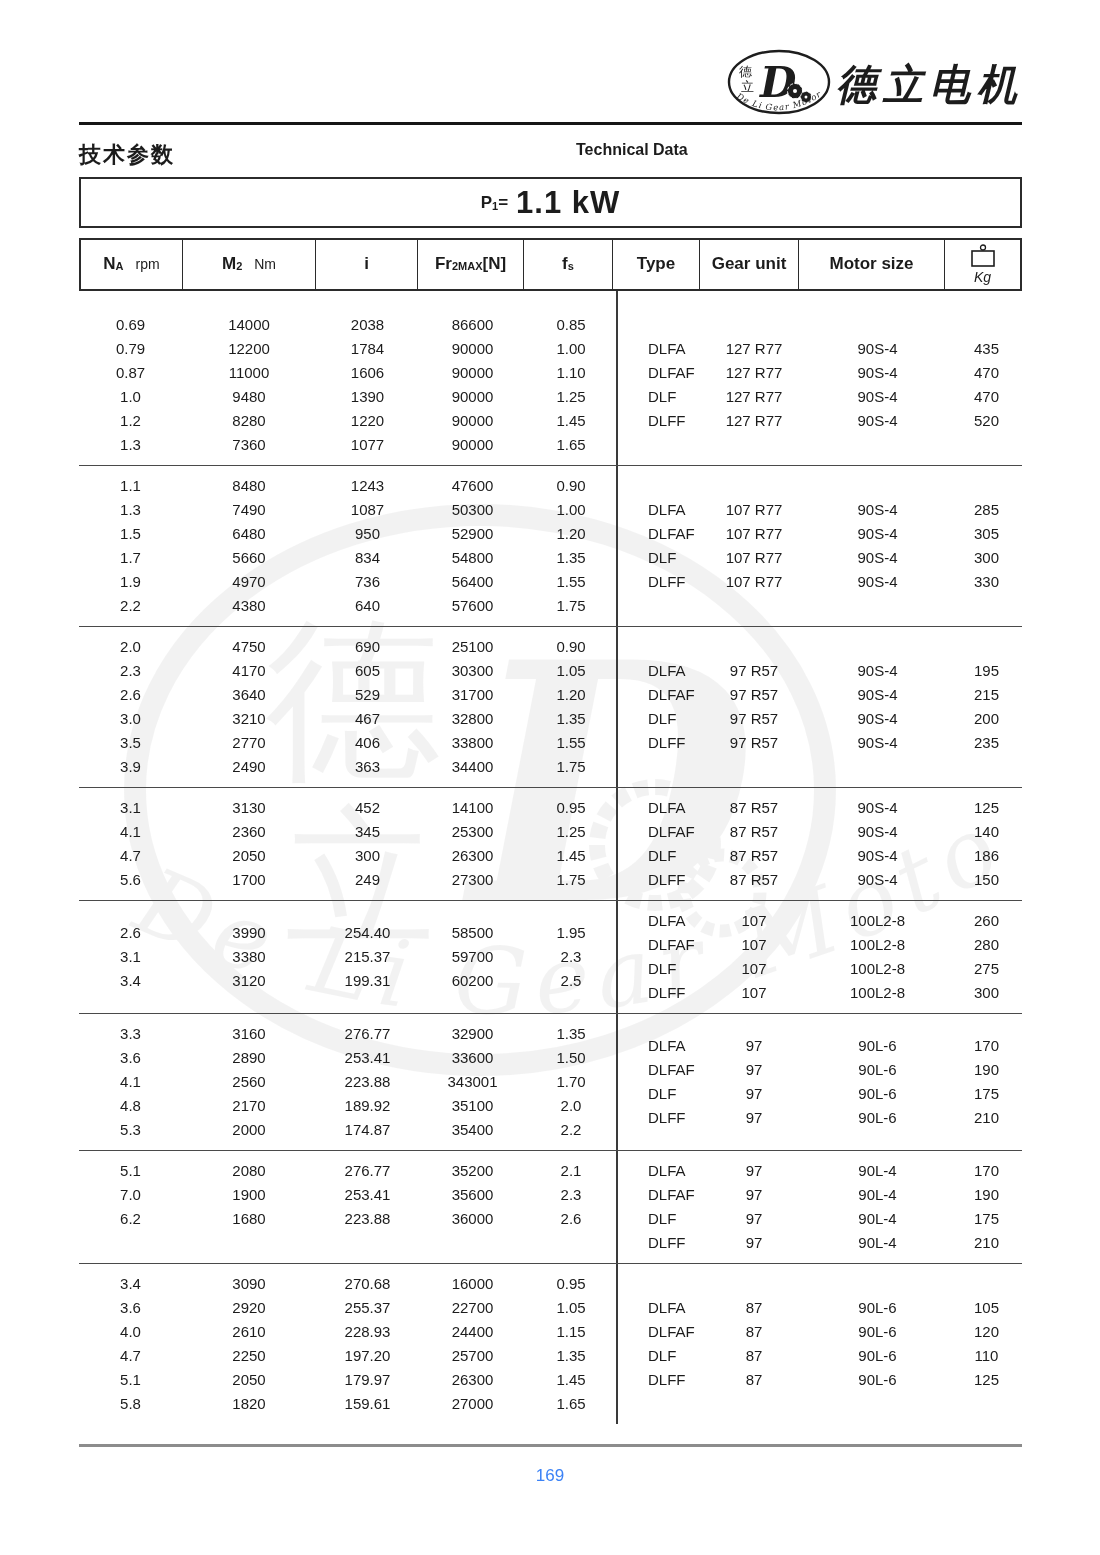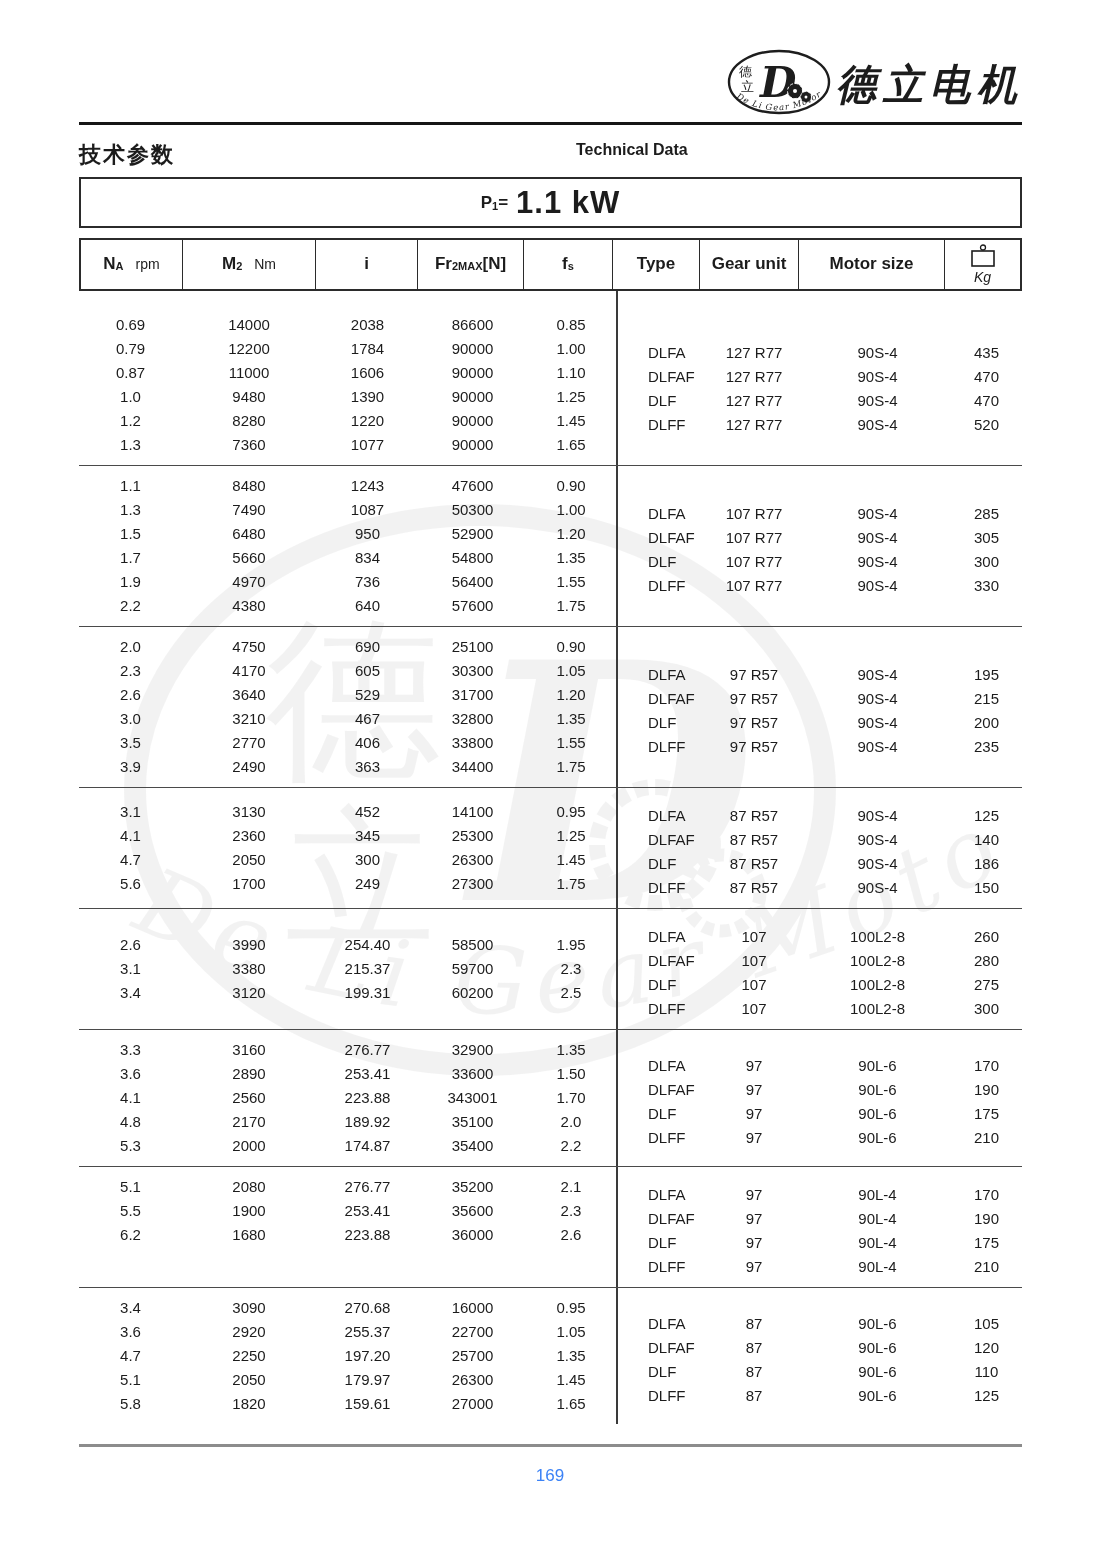--- a/index.html
+++ b/index.html
@@ -47,21 +47,21 @@
   .h-unit{font-size:14px;font-weight:normal;}
   .w-na{width:102px}.w-m2{width:133px}.w-i{width:102px}.w-fr{width:106px}
   .w-fs{width:89px}.w-type{width:87px}.w-gear{width:99px}.w-motor{width:146px}
   .kg-head{display:flex;flex-direction:column;align-items:center;gap:1px;font-style:italic;}
   
   .tbody{top:291px;left:79px;width:943px;}
   .group{display:flex;align-items:center;position:relative;padding:8px 0;border-top:1.5px solid #4a4a4a;}
   .group:first-child{border-top:none;padding-top:22px;}
   .group::after{content:"";position:absolute;left:537px;top:0;bottom:0;width:1.5px;background:#3a3a3a;}
   .g-left{width:537px;flex:0 0 auto;}
-  .g-right{width:406px;flex:0 0 auto;margin-top:8px;}
+  .g-right{width:406px;flex:0 0 auto;}
   .vtop{align-self:flex-start;}
   .brow,.rrow{display:flex;height:24px;line-height:24px;font-size:15px;}
   .bcell{flex:0 0 auto;text-align:center;box-sizing:border-box;}
   .c-na{width:103px}.c-m2{width:134px}.c-i{width:103px}.c-fr{width:107px}.c-fs{width:90px}
   .c-type{width:88px;text-align:left;padding-left:32px;}
   .c-gear{width:100px}.c-motor{width:147px}.c-kg{width:71px}
   
   .bottomline{top:1444px;left:79px;width:943px;height:3px;background:#8c8c8c;}
   .pagenum{top:1466px;left:0;width:1100px;text-align:center;font-size:17px;color:#3b82f6;}
   
@@ -549,21 +549,21 @@
     <div class="group">
       <div class="g-left vtop">
         <div class="brow">
           <div class="bcell c-na">5.1</div>
           <div class="bcell c-m2">2080</div>
           <div class="bcell c-i">276.77</div>
           <div class="bcell c-fr">35200</div>
           <div class="bcell c-fs">2.1</div>
         </div>
         <div class="brow">
-          <div class="bcell c-na">5.5</div>
+          <div class="bcell c-na">7.0</div>
           <div class="bcell c-m2">1900</div>
           <div class="bcell c-i">253.41</div>
           <div class="bcell c-fr">35600</div>
           <div class="bcell c-fs">2.3</div>
         </div>
         <div class="brow">
           <div class="bcell c-na">6.2</div>
           <div class="bcell c-m2">1680</div>
           <div class="bcell c-i">223.88</div>
           <div class="bcell c-fr">36000</div>
@@ -607,20 +607,27 @@
           <div class="bcell c-fs">0.95</div>
         </div>
         <div class="brow">
           <div class="bcell c-na">3.6</div>
           <div class="bcell c-m2">2920</div>
           <div class="bcell c-i">255.37</div>
           <div class="bcell c-fr">22700</div>
           <div class="bcell c-fs">1.05</div>
         </div>
         <div class="brow">
+          <div class="bcell c-na">4.0</div>
+          <div class="bcell c-m2">2610</div>
+          <div class="bcell c-i">228.93</div>
+          <div class="bcell c-fr">24400</div>
+          <div class="bcell c-fs">1.15</div>
+        </div>
+        <div class="brow">
           <div class="bcell c-na">4.7</div>
           <div class="bcell c-m2">2250</div>
           <div class="bcell c-i">197.20</div>
           <div class="bcell c-fr">25700</div>
           <div class="bcell c-fs">1.35</div>
         </div>
         <div class="brow">
           <div class="bcell c-na">5.1</div>
           <div class="bcell c-m2">2050</div>
           <div class="bcell c-i">179.97</div>

